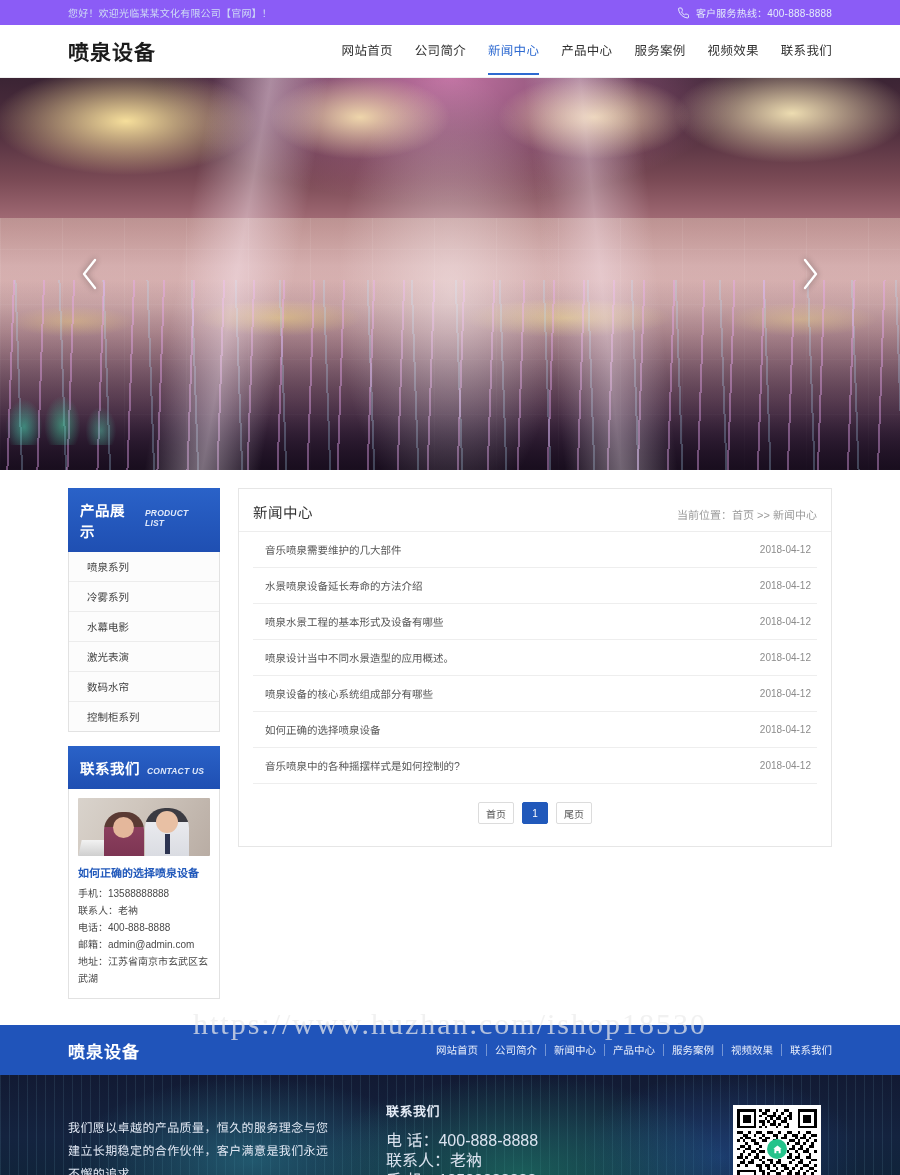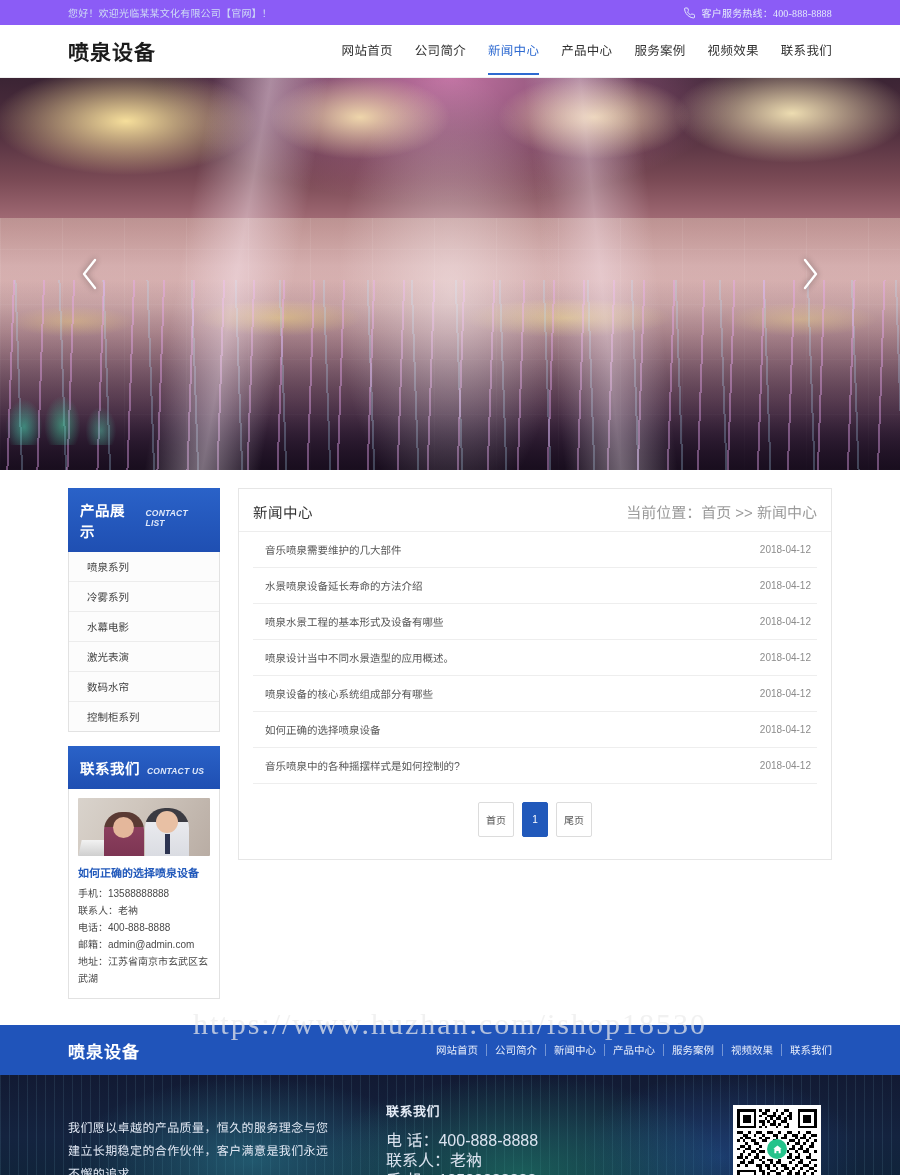--- a/index.html
+++ b/index.html
@@ -10,21 +10,21 @@
     background:#fff; overflow:hidden;
   }
   .page { position:relative; width:900px; height:1175px; }
 
   
   .topbar {
     height:25px; background:#8b5cf6;
     display:flex; align-items:center; justify-content:space-between;
     padding:0 68px; color:#cfdcf5; font-size:10px; letter-spacing:.2px;
   }
-  .topbar .hotline { display:flex; align-items:center; gap:6px; color:#e4ecfb;font-family:Liberation Serif, serif; }
+  .topbar .hotline { display:flex; align-items:center; gap:6px; color:#e4ecfb; }
   .phone-ic { width:12px; height:12px; flex:none; }
 
   
   .header {
     height:53px; background:#fff;
     display:flex; align-items:center; justify-content:space-between;
     padding:0 68px; border-bottom:1px solid #efefef;
   }
   .logo { font-size:21px; font-weight:bold; color:#1b1b1b; letter-spacing:1px; }
   .mainnav { display:flex; align-items:center; gap:22px; height:53px; }
@@ -158,34 +158,34 @@
   .cname { color:#2159bb; font-size:11px; font-weight:bold; margin:8px 0 5px; }
   .cline { font-size:10px; color:#4a4a4a; line-height:17px; }
 
   
   .content { flex:1; border:1px solid #e6e6e6; background:#fff; }
   .content-head {
     display:flex; align-items:flex-end; justify-content:space-between;
     padding:12px 14px 9px; border-bottom:1px solid #ededed;
   }
   .content-head .title { font-size:14.5px; color:#333; letter-spacing:.5px; }
-  .content-head .crumb { font-size:15px; color:#9a9a9a; }
+  .content-head .crumb { font-size:11px; color:#9a9a9a; }
 
   .news-list { padding:0 14px; }
   .news-row {
     display:flex; align-items:center; justify-content:space-between;
     padding:10px 6px 10px 12px; border-bottom:1px solid #eeeeee;
     text-decoration:none;
   }
   .news-row .t { font-size:10.5px; color:#555; }
   .news-row .d { font-size:10px; color:#8c8c8c; }
 
   .pager { display:flex; justify-content:center; gap:8px; padding:18px 0 22px; }
   .pg {
-    min-width:26px; height:35px; padding:0 7px; border:1px solid #dcdcdc; background:#fff;
+    min-width:26px; height:22px; padding:0 7px; border:1px solid #dcdcdc; background:#fff;
     font-size:10px; color:#555; display:flex; align-items:center; justify-content:center;
     border-radius:2px; cursor:pointer;
   }
   .pg.active { background:#2159bb; border-color:#2159bb; color:#fff; }
 
   
   .footnav {
     height:50px; background:#2054ba; display:flex; align-items:center;
     justify-content:space-between; padding:0 68px;
   }
@@ -282,21 +282,21 @@
     </div>
   </div>
 
   <div class="main">
 
     <aside class="sidebar">
 
       <div>
         <div class="panel-head">
           <span class="cn">产品展示</span>
-          <span class="en">CONTACT LIST</span>
+          <span class="en">PRODUCT LIST</span>
         </div>
         <div class="panel-body">
           <a href="#" class="cat-item">喷泉系列</a>
           <a href="#" class="cat-item">冷雾系列</a>
           <a href="#" class="cat-item">水幕电影</a>
           <a href="#" class="cat-item">激光表演</a>
           <a href="#" class="cat-item">数码水帘</a>
           <a href="#" class="cat-item">控制柜系列</a>
         </div>
       </div>

